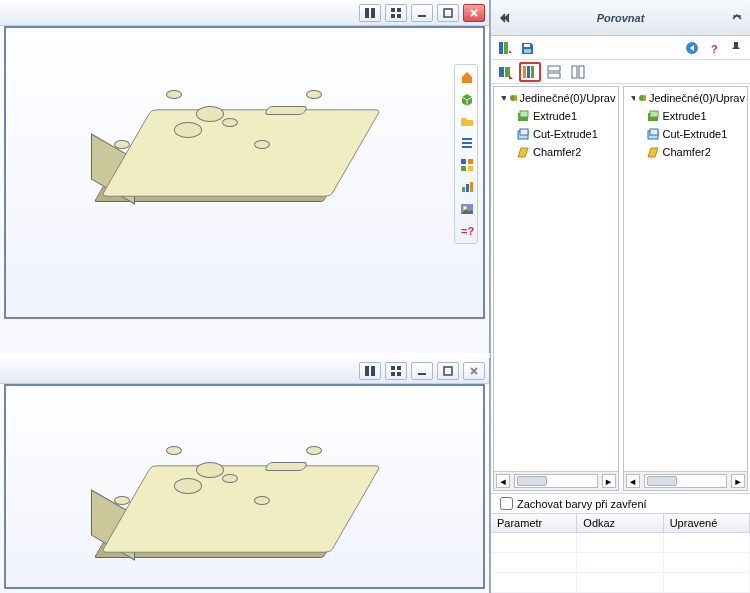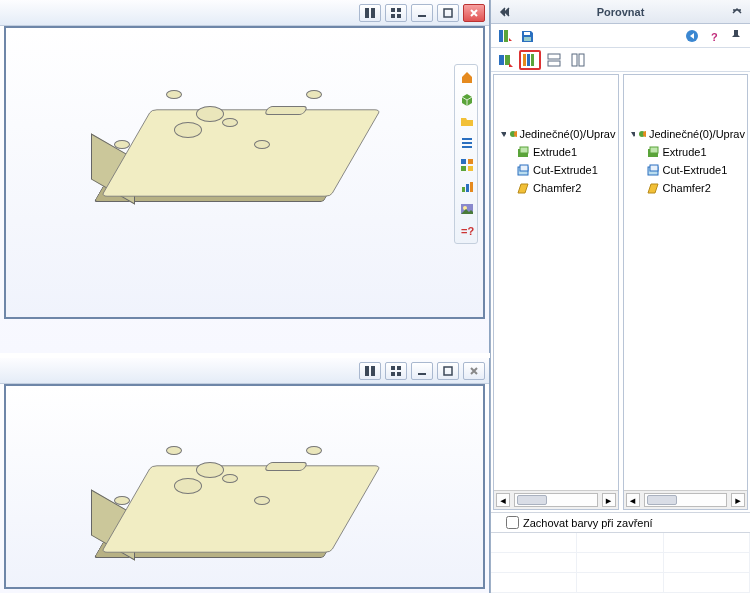--- a/index.html
+++ b/index.html
@@ -22,51 +22,51 @@
   .viewport.bot .plate { top: 48px; left: 120px; }
   .plate .top-face { width: 230px; height: 150px; background: #f1edc3; transform: skewX(-30deg) scaleY(0.58); border: 1px solid #777; border-radius: 6px; }
   .plate .side { position: absolute; left: -22px; top: 88px; width: 230px; height: 36px; background: #b7b184; transform: skewX(-30deg); border: 1px solid #666; border-top-color:#a29d6f; border-radius: 0 0 3px 3px; }
   .plate .front { position: absolute; left: -35px; top: 68px; width: 44px; height: 46px; background: #cbc79a; transform: skewY(30deg); border: 1px solid #666; }
   .plate .hole { position: absolute; width: 16px; height: 9px; border: 1px solid #777; border-radius: 50%; background: #eae6bb; }
   .plate .bighole { width: 28px; height: 16px; }
   .plate .slot { position: absolute; width: 40px; height: 9px; border: 1px solid #777; border-radius: 5px; background: #eae6bb; transform: skewX(-30deg); }
 
   
   .right-panel { position: absolute; left: 490px; top: 0; right: 0; bottom: 0; border-left: 1px solid #9fb0c7; background: #fff; display: flex; flex-direction: column; }
-  .panel-header { height: 24px; background: linear-gradient(#f6f8fb,#e3e9f2); border-bottom: 1px solid #b8c4d6; display: flex; align-items: center; gap: 2px; padding: 0 4px; }
+  .panel-header { height: 36px; background: linear-gradient(#f6f8fb,#e3e9f2); border-bottom: 1px solid #b8c4d6; display: flex; align-items: center; gap: 2px; padding: 0 4px; font-style: italic; }
   .panel-header .h-btn { width: 18px; height: 17px; border: 1px solid transparent; background: transparent; display: inline-flex; align-items: center; justify-content: center; cursor: pointer; border-radius: 2px; }
   .panel-header .h-title { flex: 1; text-align: center; font-weight: bold; color: #3a4a5e; }
 
   .panel-toolbar { height: 24px; display: flex; align-items: center; gap: 2px; padding: 0 4px; border-bottom: 1px solid #d5dde8; }
   .panel-toolbar .tbtn { width: 20px; height: 20px; border: 1px solid transparent; display: inline-flex; align-items: center; justify-content: center; cursor: pointer; border-radius: 2px; }
   .panel-toolbar .flex { flex: 1; }
 
   .panel-toolbar2 { height: 24px; display: flex; align-items: center; gap: 2px; padding: 0 4px; border-bottom: 1px solid #d5dde8; }
   .panel-toolbar2 .tbtn2 { width: 22px; height: 20px; border: 1px solid transparent; display: inline-flex; align-items: center; justify-content: center; cursor: pointer; border-radius: 2px; }
   .panel-toolbar2 .tbtn2.highlight { border: 2px solid #d33; }
 
   
   .vtoolbar { position: absolute; left: 454px; top: 64px; width: 24px; background: linear-gradient(#fff,#eef3fa); border: 1px solid #c4cfdd; border-radius: 3px; display: flex; flex-direction: column; gap: 2px; padding: 2px; z-index: 5; }
   .vtoolbar .vtbtn { width: 20px; height: 20px; display: inline-flex; align-items: center; justify-content: center; cursor: pointer; border-radius: 2px; }
 
   
   .trees-row { display: flex; flex: 1; min-height: 0; }
   .tree-pane { flex: 1; border: 1px solid #b8c4d6; margin: 2px; display: flex; flex-direction: column; min-width: 0; }
   .tree-title { padding: 2px 4px; border-bottom: 1px solid #e3e8f0; white-space: nowrap; overflow: hidden; }
-  .tree-body { flex: 1; overflow: hidden; padding: 2px 2px 2px 4px; border-bottom: 1px solid #ccc; margin-top: 48px; }
+  .tree-body { flex: 1; overflow: hidden; padding: 2px 2px 2px 4px; border-bottom: 1px solid #ccc; }
   .tree-node { display: flex; align-items: center; gap: 3px; height: 18px; white-space: nowrap; }
   .tree-node.sub { padding-left: 18px; }
   .tree-scroll { height: 18px; display: flex; align-items: center; gap: 4px; padding: 0 2px; background:#f0f0f0; }
   .tree-scroll .sb { height: 14px; border:1px solid #bbb; background:#fdfdfd; display:inline-flex; align-items:center; justify-content:center; }
   .tree-scroll .sb.arrow { width: 14px; cursor:pointer; }
   .tree-scroll .sb.track { flex:1; position:relative; }
   .tree-scroll .sb.track .thumb { position:absolute; left:2px; top:1px; bottom:1px; width:30px; background:#d9dde6; border:1px solid #a9b1bf; border-radius:2px; }
 
   
-  .check-row { display: flex; align-items: center; gap: 4px; padding: 3px 15px; border-top: 1px solid #d0d6e0; }
+  .check-row { display: flex; align-items: center; gap: 4px; padding: 3px 9px; border-top: 1px solid #d0d6e0; }
   .check-row input { margin: 0; }
 
   
   .result-table { border-top: 1px solid #d0d6e0; flex-shrink:0; }
   .result-table .hdr { display: flex; background: linear-gradient(#fafbfd,#e9edf4); border-bottom: 1px solid #cfd6e0; }
   .result-table .hdr .col { flex: 1; padding: 3px 6px; border-right: 1px solid #cfd6e0; }
   .result-table .rows { height: 60px; }
   .result-table .row { display: flex; height: 20px; border-bottom: 1px solid #eef1f6; }
   .result-table .row .cell { flex:1; border-right:1px solid #eef1f6; }
 
@@ -399,20 +399,25 @@
       </div>
     </div>
   </div>
 
   <div class="check-row">
     <input type="checkbox" style="">
     <span>Zachovat barvy při zavření</span>
   </div>
 
   <div class="result-table">
+    <div class="hdr">
+      <div class="col">Parametr</div>
+      <div class="col">Odkaz</div>
+      <div class="col">Upravené</div>
+    </div>
     <div class="rows">
       <div class="row">
           <div class="cell"></div>
           <div class="cell"></div>
           <div class="cell"></div>
         </div>
       <div class="row">
           <div class="cell"></div>
           <div class="cell"></div>
           <div class="cell"></div>

